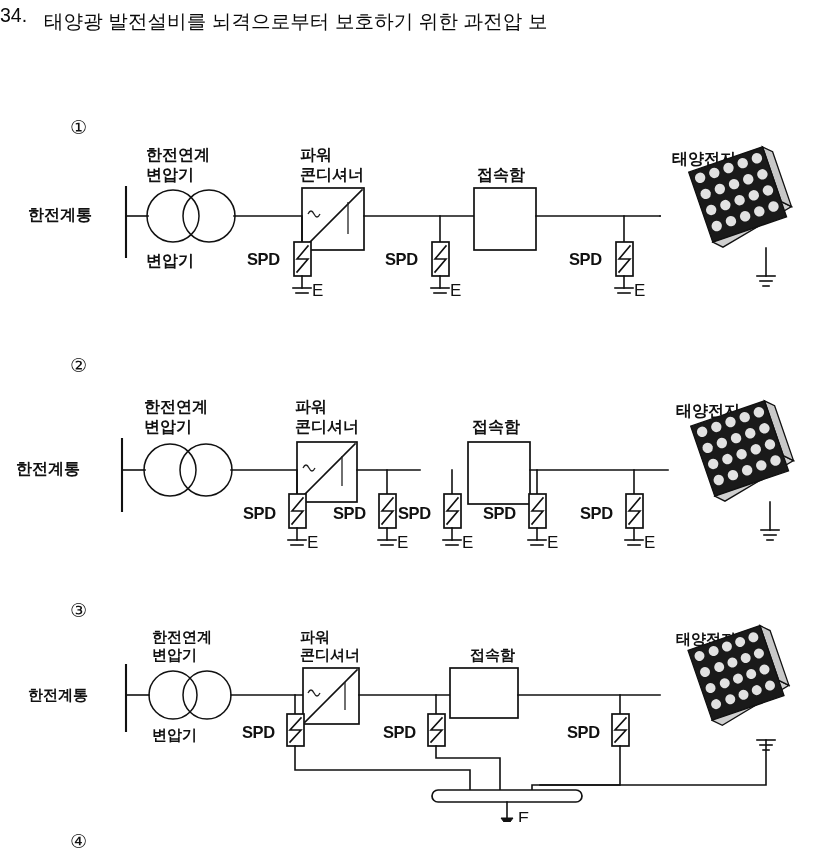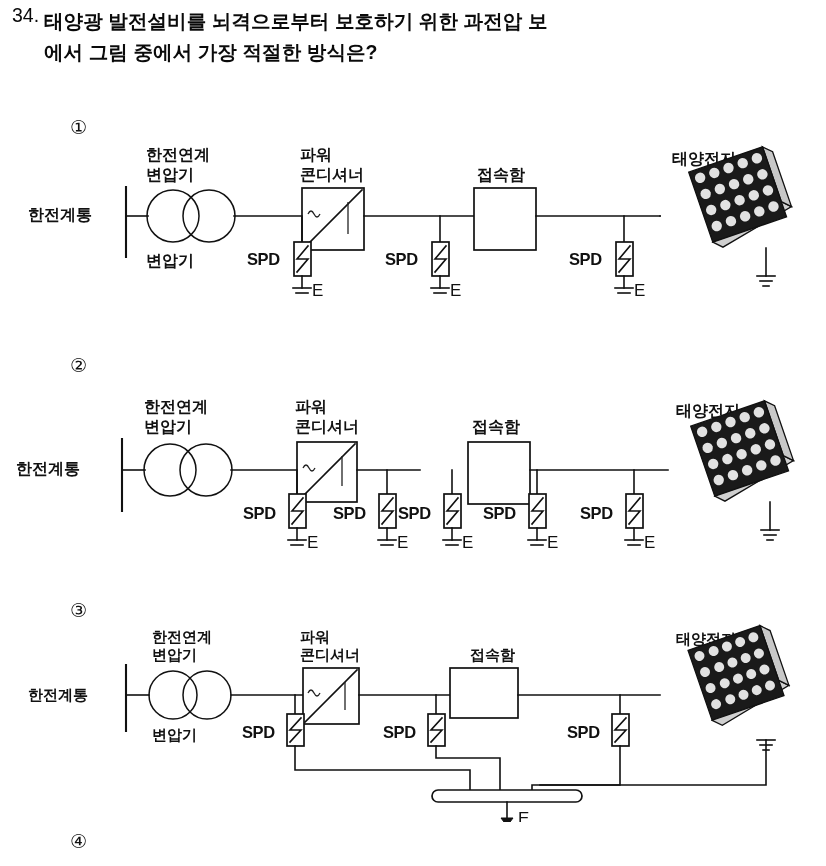--- a/index.html
+++ b/index.html
@@ -24,31 +24,30 @@
     width: 826px;
   }
   .q-row {
     display: flex;
     align-items: flex-start;
   }
   .q-number {
     font-size: 19.5px;
     line-height: 31px;
     width: 44px;
-    padding-left: 12px;
+    padding-left: 0;
     box-sizing: border-box;
     flex: 0 0 auto;
     letter-spacing: 0px;
   }
   .q-lines {
     font-size: 19.5px;
     line-height: 31px;
     padding-top: 6px;
     letter-spacing: 0.1px;
-    font-weight: bold;
   }
   .q-line {
     white-space: pre;
   }
 
   
   .choice-mark {
     position: absolute;
     font-size: 19px;
     line-height: 19px;
@@ -90,21 +89,20 @@
   }
 </style>
 </head>
 <body>
 
 <div class="question">
   <div class="q-row">
     <div class="q-number">34.</div>
     <div class="q-lines">
       <div class="q-line">태양광 발전설비를 뇌격으로부터 보호하기 위한 과전압 보</div>
-      <div class="q-line">에서 그림 중에서 가장 적절한 방식은?</div>
     </div>
   </div>
 </div>
 
 <div class="choice-mark" style="left:70px; top:118px;">①</div>
 <div class="choice-mark" style="left:70px; top:356px;">②</div>
 <div class="choice-mark" style="left:70px; top:601px;">③</div>
 <div class="choice-mark" style="left:70px; top:832px;">④</div>
 
 <div class="diagram" style="top:138px;">

